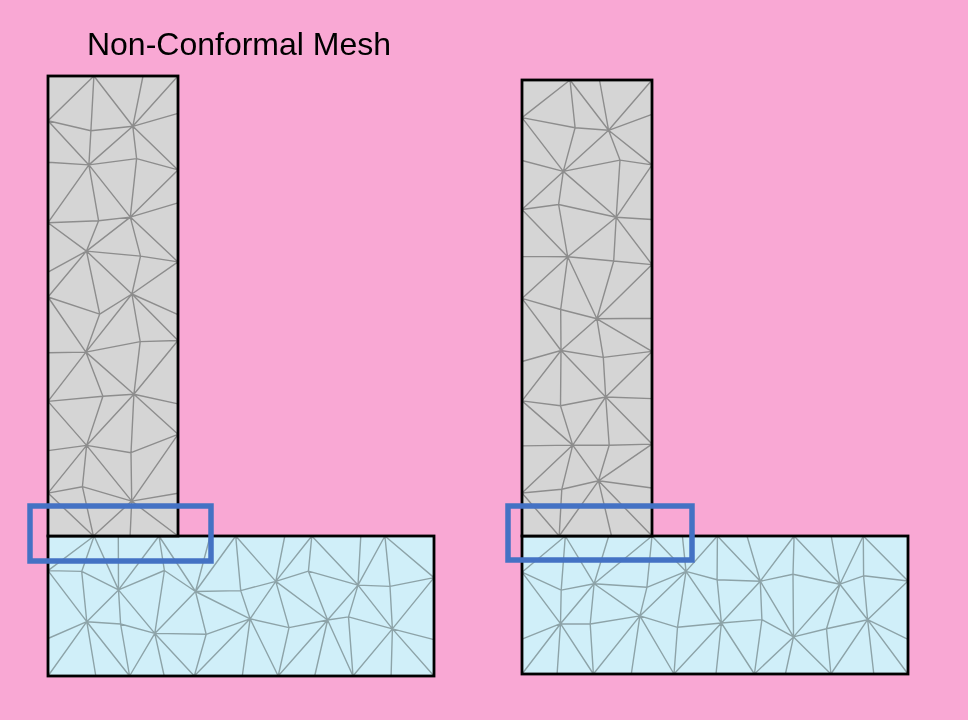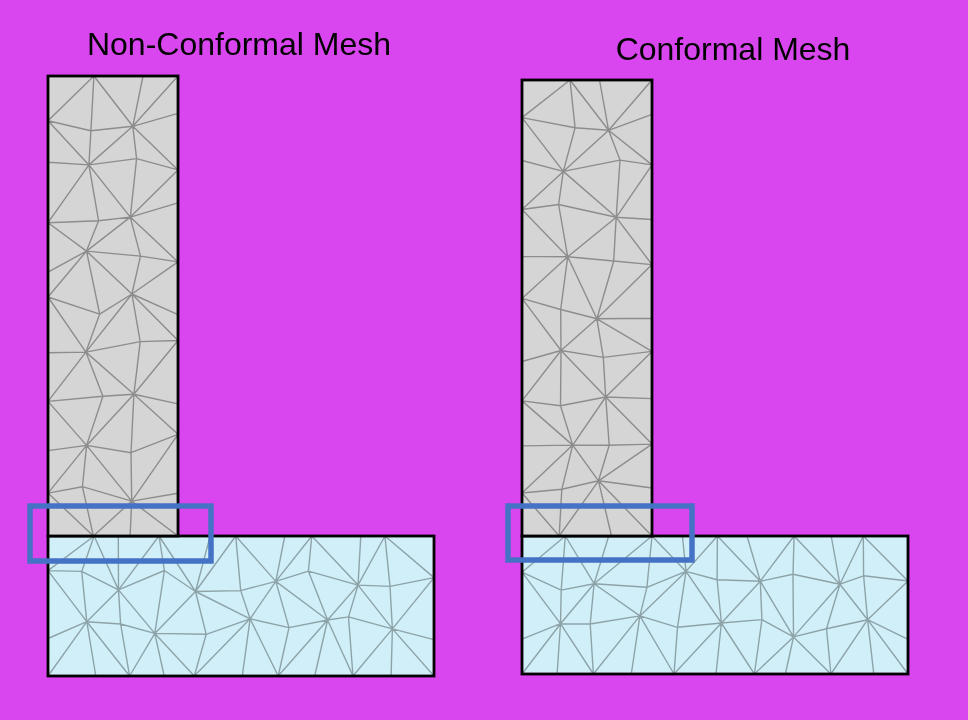--- a/index.html
+++ b/index.html
@@ -5,21 +5,21 @@
   html, body {
     margin: 0;
     padding: 0;
     background: #ffffff;
     font-family: "Liberation Sans", "DejaVu Sans", sans-serif;
   }
   .canvas {
     position: relative;
     width: 968px;
     height: 720px;
-    background: #d946ef;
+    background: #f9a8d4;
     overflow: hidden;
   }
   .fig-title {
     position: absolute;
     width: 400px;
     text-align: center;
     font-size: 32px;
     font-weight: 400;
     color: #000000;
     white-space: nowrap;
@@ -34,21 +34,20 @@
     top: 0;
   }
 </style>
 </head>
 <body>
 
 <div class="canvas">
 
   <div class="fig-title left">Non-Conformal Mesh</div>
 
-  <div class="fig-title right">Conformal Mesh</div>
 
   <svg id="mesh-svg" class="mesh-diagram" width="968" height="720" viewBox="0 0 968 720">
       <g>
         <g>
           <rect x="48" y="536" width="386" height="140" fill="#d0eff9" stroke="none"></rect>
           <path d="M48.0 536.0L94.1 536.0M94.1 536.0L118.3 536.0M118.3 536.0L159.0 536.0M159.0 536.0L210.2 536.0M210.2 536.0L235.7 536.0M235.7 536.0L284.8 536.0M284.8 536.0L311.8 536.0M311.8 536.0L360.8 536.0M360.8 536.0L384.9 536.0M384.9 536.0L434.0 536.0M48.0 570.6L81.7 571.4M81.7 571.4L118.5 589.9M118.5 589.9L164.4 570.5M164.4 570.5L195.5 591.5M195.5 591.5L240.7 590.6M240.7 590.6L275.8 581.4M275.8 581.4L308.4 571.2M308.4 571.2L358.0 585.1M358.0 585.1L390.0 586.4M390.0 586.4L434.0 577.6M48.0 638.5L86.8 621.7M86.8 621.7L120.6 624.0M120.6 624.0L154.8 633.4M154.8 633.4L206.2 634.3M206.2 634.3L250.1 618.8M250.1 618.8L289.0 627.6M289.0 627.6L327.6 620.0M327.6 620.0L348.5 616.9M348.5 616.9L392.4 628.9M392.4 628.9L434.0 639.6M48.0 676.0L95.8 676.0M95.8 676.0L129.6 676.0M129.6 676.0L164.2 676.0M164.2 676.0L194.3 676.0M194.3 676.0L242.3 676.0M242.3 676.0L278.2 676.0M278.2 676.0L314.7 676.0M314.7 676.0L353.0 676.0M353.0 676.0L391.1 676.0M391.1 676.0L434.0 676.0M48.0 536.0L48.0 570.6M48.0 570.6L48.0 638.5M48.0 638.5L48.0 676.0M94.1 536.0L81.7 571.4M81.7 571.4L86.8 621.7M86.8 621.7L95.8 676.0M118.3 536.0L118.5 589.9M118.5 589.9L120.6 624.0M120.6 624.0L129.6 676.0M159.0 536.0L164.4 570.5M164.4 570.5L154.8 633.4M154.8 633.4L164.2 676.0M210.2 536.0L195.5 591.5M195.5 591.5L206.2 634.3M206.2 634.3L194.3 676.0M235.7 536.0L240.7 590.6M240.7 590.6L250.1 618.8M250.1 618.8L242.3 676.0M284.8 536.0L275.8 581.4M275.8 581.4L289.0 627.6M289.0 627.6L278.2 676.0M311.8 536.0L308.4 571.2M308.4 571.2L327.6 620.0M327.6 620.0L314.7 676.0M360.8 536.0L358.0 585.1M358.0 585.1L348.5 616.9M348.5 616.9L353.0 676.0M384.9 536.0L390.0 586.4M390.0 586.4L392.4 628.9M392.4 628.9L391.1 676.0M434.0 536.0L434.0 577.6M434.0 577.6L434.0 639.6M434.0 639.6L434.0 676.0M94.1 536.0L48.0 570.6M94.1 536.0L118.5 589.9M159.0 536.0L118.5 589.9M159.0 536.0L195.5 591.5M235.7 536.0L195.5 591.5M235.7 536.0L275.8 581.4M311.8 536.0L275.8 581.4M311.8 536.0L358.0 585.1M384.9 536.0L358.0 585.1M384.9 536.0L434.0 577.6M48.0 570.6L86.8 621.7M118.5 589.9L86.8 621.7M118.5 589.9L154.8 633.4M195.5 591.5L154.8 633.4M195.5 591.5L250.1 618.8M275.8 581.4L250.1 618.8M275.8 581.4L327.6 620.0M358.0 585.1L327.6 620.0M358.0 585.1L392.4 628.9M434.0 577.6L392.4 628.9M86.8 621.7L48.0 676.0M86.8 621.7L129.6 676.0M154.8 633.4L129.6 676.0M154.8 633.4L194.3 676.0M250.1 618.8L194.3 676.0M250.1 618.8L278.2 676.0M327.6 620.0L278.2 676.0M327.6 620.0L353.0 676.0M392.4 628.9L353.0 676.0M392.4 628.9L434.0 676.0" stroke="#8da3a8" stroke-width="1.4" fill="none" stroke-linecap="round"></path>
           <rect x="48" y="536" width="386" height="140" fill="none" stroke="#000000" stroke-width="2.8"></rect>
         </g>
         <g>
           <rect x="48" y="76" width="130" height="460" fill="#d5d5d5" stroke="none"></rect>

